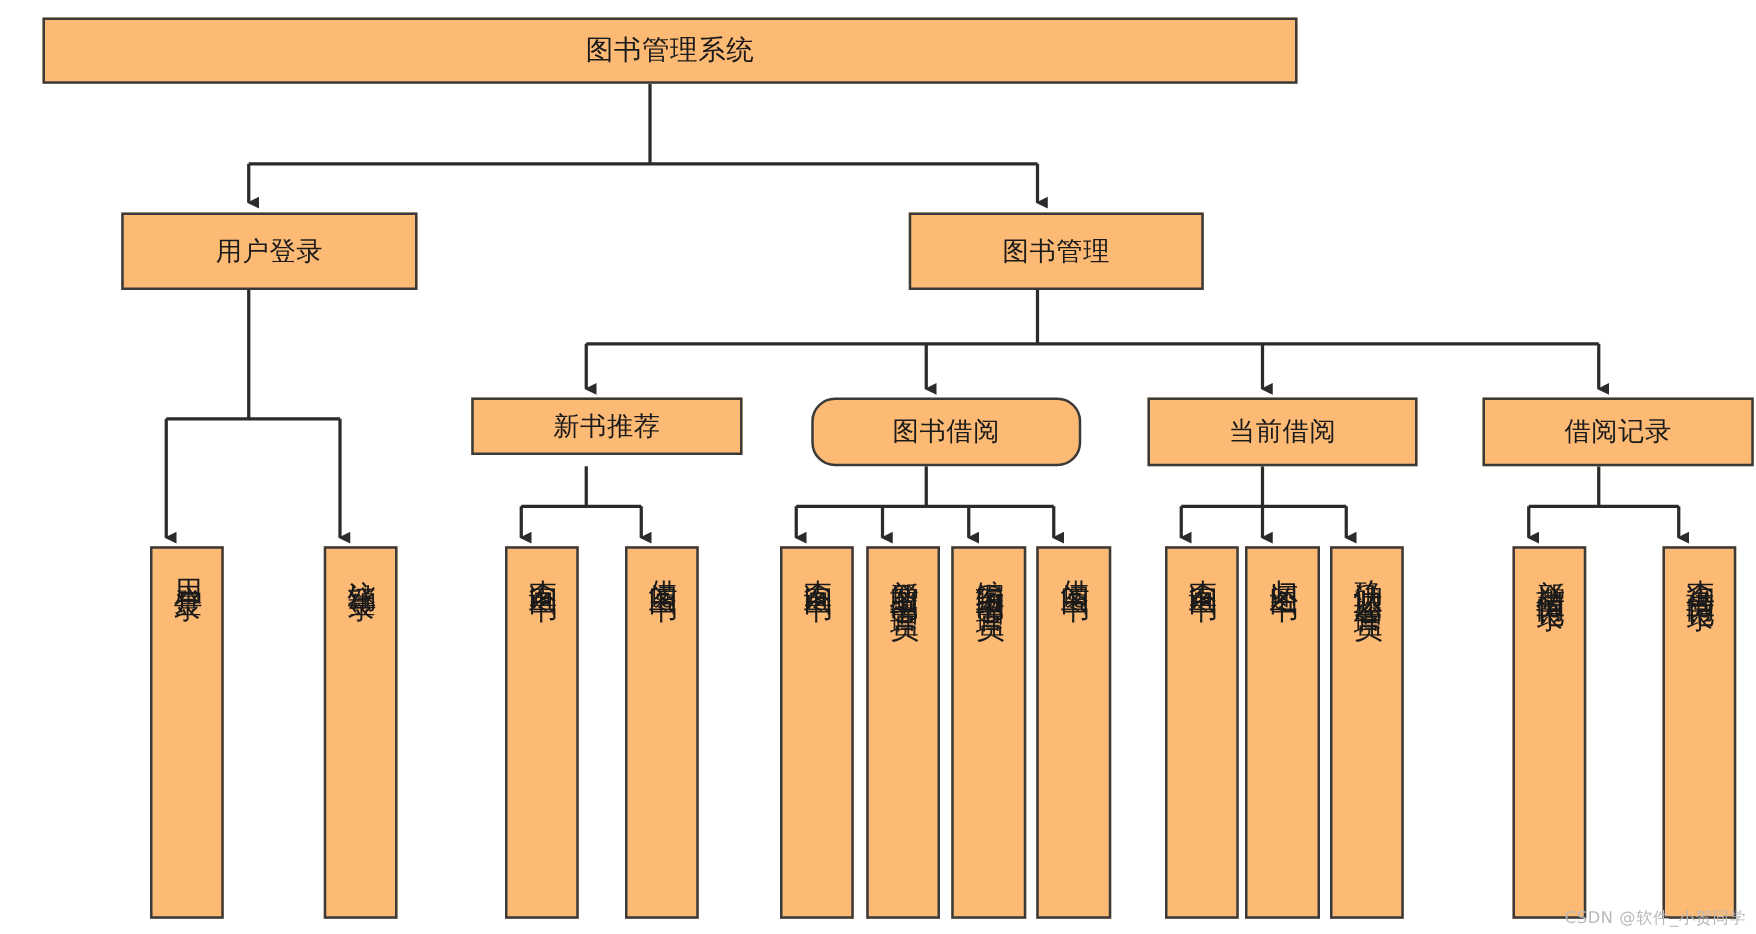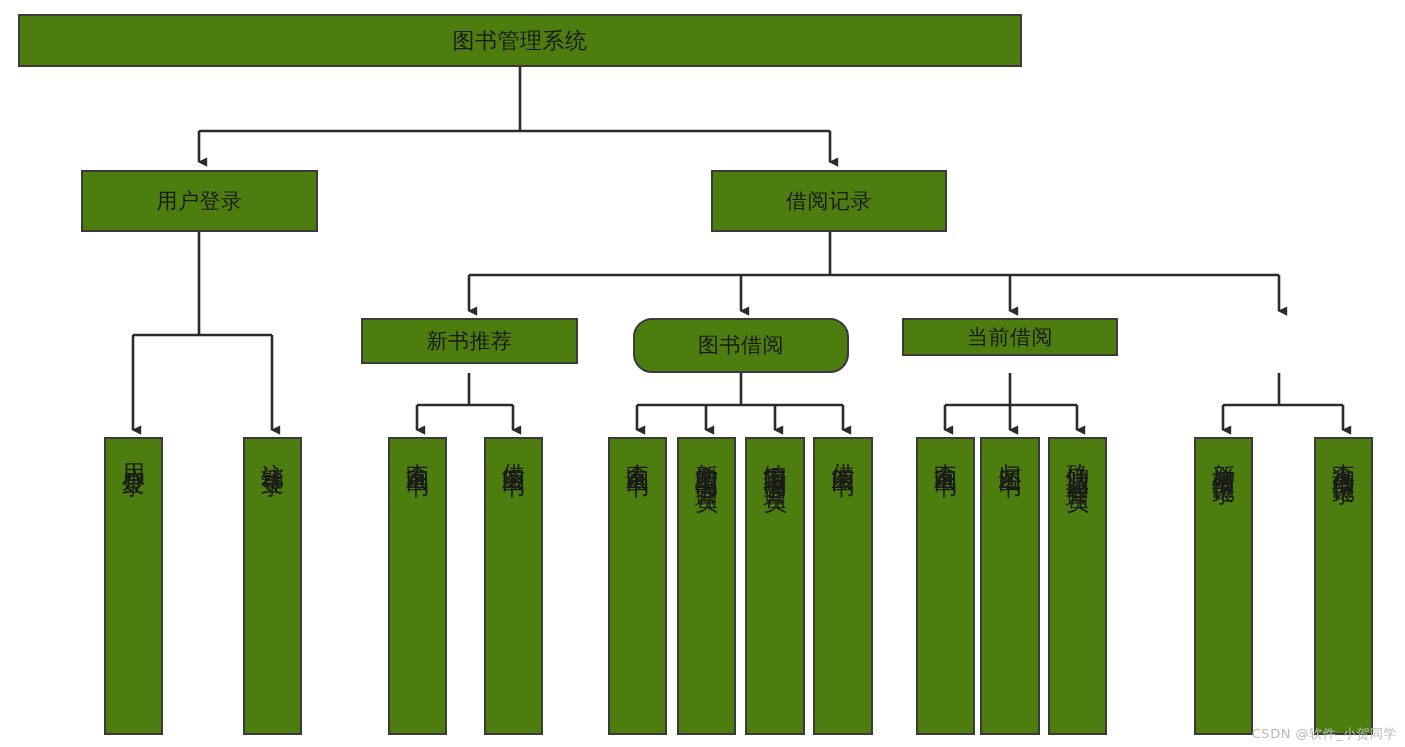--- a/index.html
+++ b/index.html
@@ -22,26 +22,27 @@
     position: absolute;
     left: 0;
     top: 0;
     width: 1405px;
     height: 747px;
     pointer-events: none;
   }
   .node {
     position: absolute;
     box-sizing: border-box;
-    background: #4d7c0f;
+    background: #fdba74;
     border: 2px solid #3a3a3a;
     display: flex;
     align-items: center;
     justify-content: center;
     color: #1a1a1a;
+    margin-left: 16px;
   }
   .node .label {
     display: block;
     text-align: center;
     line-height: 1.18;
     letter-spacing: 0.5px;
   }
   
   .node.h .label {
     font-size: 21px;
@@ -132,31 +133,34 @@
   </svg>
 
   <div class="node h root" style="left: 18px; top: 14px; width: 1004px; height: 53px;">
     <span class="label">图书管理系统</span>
   </div>
 
   <div class="node h" style="left: 81px; top: 170px; width: 237px; height: 62px;">
     <span class="label">用户登录</span>
   </div>
   <div class="node h" style="left: 711px; top: 170px; width: 236px; height: 62px;">
-    <span class="label">借阅记录</span>
+    <span class="label">图书管理</span>
   </div>
 
   <div class="node h" style="left: 361px; top: 318px; width: 217px; height: 46px;">
     <span class="label">新书推荐</span>
   </div>
   <div class="node h" style="left: 633px; top: 318px; width: 216px; height: 55px; border-radius: 19px;">
     <span class="label">图书借阅</span>
   </div>
-  <div class="node h" style="left: 902px; top: 318px; width: 216px; height: 38px;">
+  <div class="node h" style="left: 902px; top: 318px; width: 216px; height: 55px;">
     <span class="label">当前借阅</span>
+  </div>
+  <div class="node h" style="left: 1170px; top: 318px; width: 217px; height: 55px;">
+    <span class="label">借阅记录</span>
   </div>
 
   <div class="node v" style="left: 104px; top: 437px; width: 59px; height: 298px;">
     <span class="label">用户登录</span>
   </div>
   <div class="node v" style="left: 243px; top: 437px; width: 59px; height: 298px;">
     <span class="label">注销登录</span>
   </div>
   <div class="node v" style="left: 388px; top: 437px; width: 59px; height: 298px;">
     <span class="label">查询图书</span>

